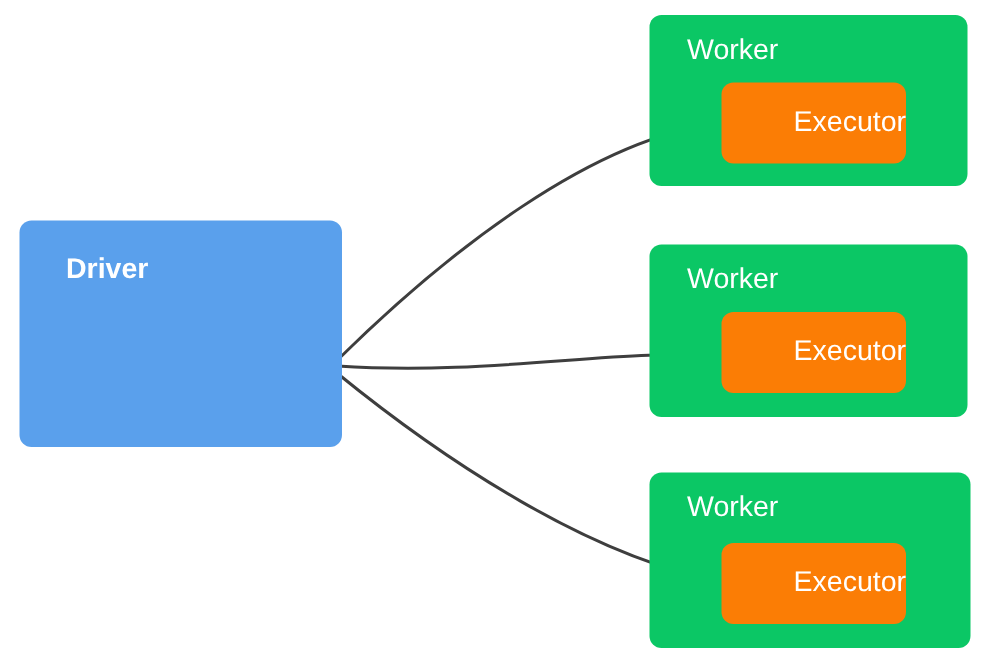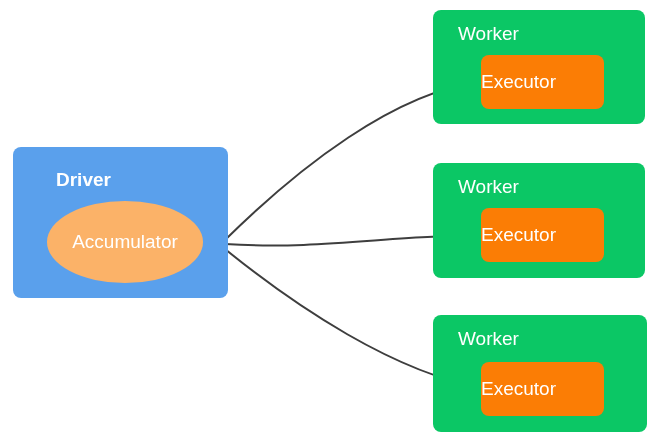--- a/index.html
+++ b/index.html
@@ -7,21 +7,21 @@
     position:relative;
     width:658px;height:444px;
     background:#ffffff;
     font-family:"Liberation Sans",sans-serif;
     overflow:hidden;
   }
   .node{position:absolute;border-radius:8px;text-decoration:underline;}
   
   .driver{left:13px;top:147px;width:215px;height:151px;background:var(--driver-fill,#5AA0EC);}
   .driver-label{
-    position:absolute;left:43px;top:23px;
+    position:absolute;left:31px;top:23px;
     font-size:19px;font-weight:bold;line-height:19px;
     color:var(--label-text,#ffffff);
   }
   .accumulator{
     position:absolute;left:34px;top:54px;width:156px;height:82px;
     border-radius:50%;
     background:var(--accumulator-fill,#FBB268);
     display:flex;align-items:center;justify-content:center;
     font-size:19px;color:var(--label-text,#ffffff);
   }
@@ -31,21 +31,21 @@
   .worker-2{top:163px;}
   .worker-3{top:315px;height:117px;width:214px;}
   .worker-label{
     position:absolute;left:25px;top:13px;
     font-size:19px;line-height:22px;
     color:var(--label-text,#ffffff);
   }
   .executor{
     position:absolute;left:48px;top:45px;width:123px;height:54px;
     background:var(--executor-fill,#FB7D05);border-radius:8px;
-    display:flex;align-items:center;justify-content:flex-start;
+    display:flex;align-items:center;justify-content:flex-end;
     font-size:19px;color:var(--label-text,#ffffff);
   }
   .worker-3 .executor{top:47px;}
   
   .arrows{position:absolute;left:0;top:0;width:658px;height:444px;color:var(--arrow-color,#3E3E3E);}
   .arrows path{fill:none;stroke:currentColor;stroke-width:2;stroke-linecap:round;}
   .arrows polygon{fill:currentColor;stroke:none;}
 </style>
 </head>
 <body>
@@ -54,23 +54,20 @@
 
   <svg class="arrows" viewBox="0 0 658 444" aria-hidden="true">
     <path d="M 480 82 C 395 92, 298 168, 225 240"></path>
     <path d="M 485 238 C 415 231, 330 251, 225 244"></path>
     <path d="M 483 388 C 395 373, 295 306, 225 249"></path>
     <polygon points="206,243.5 224,234.5 224,252.5"></polygon>
   </svg>
 
   <div class="node driver">
     <div class="driver-label">Driver</div>
-    <div class="accumulator">
-      <span>Accumulator</span>
-    </div>
   </div>
 
   <div class="node worker worker-1">
     <div class="worker-label">Worker</div>
     <div class="executor">
       <span>Executor</span>
     </div>
   </div>
 
   <div class="node worker worker-2">

